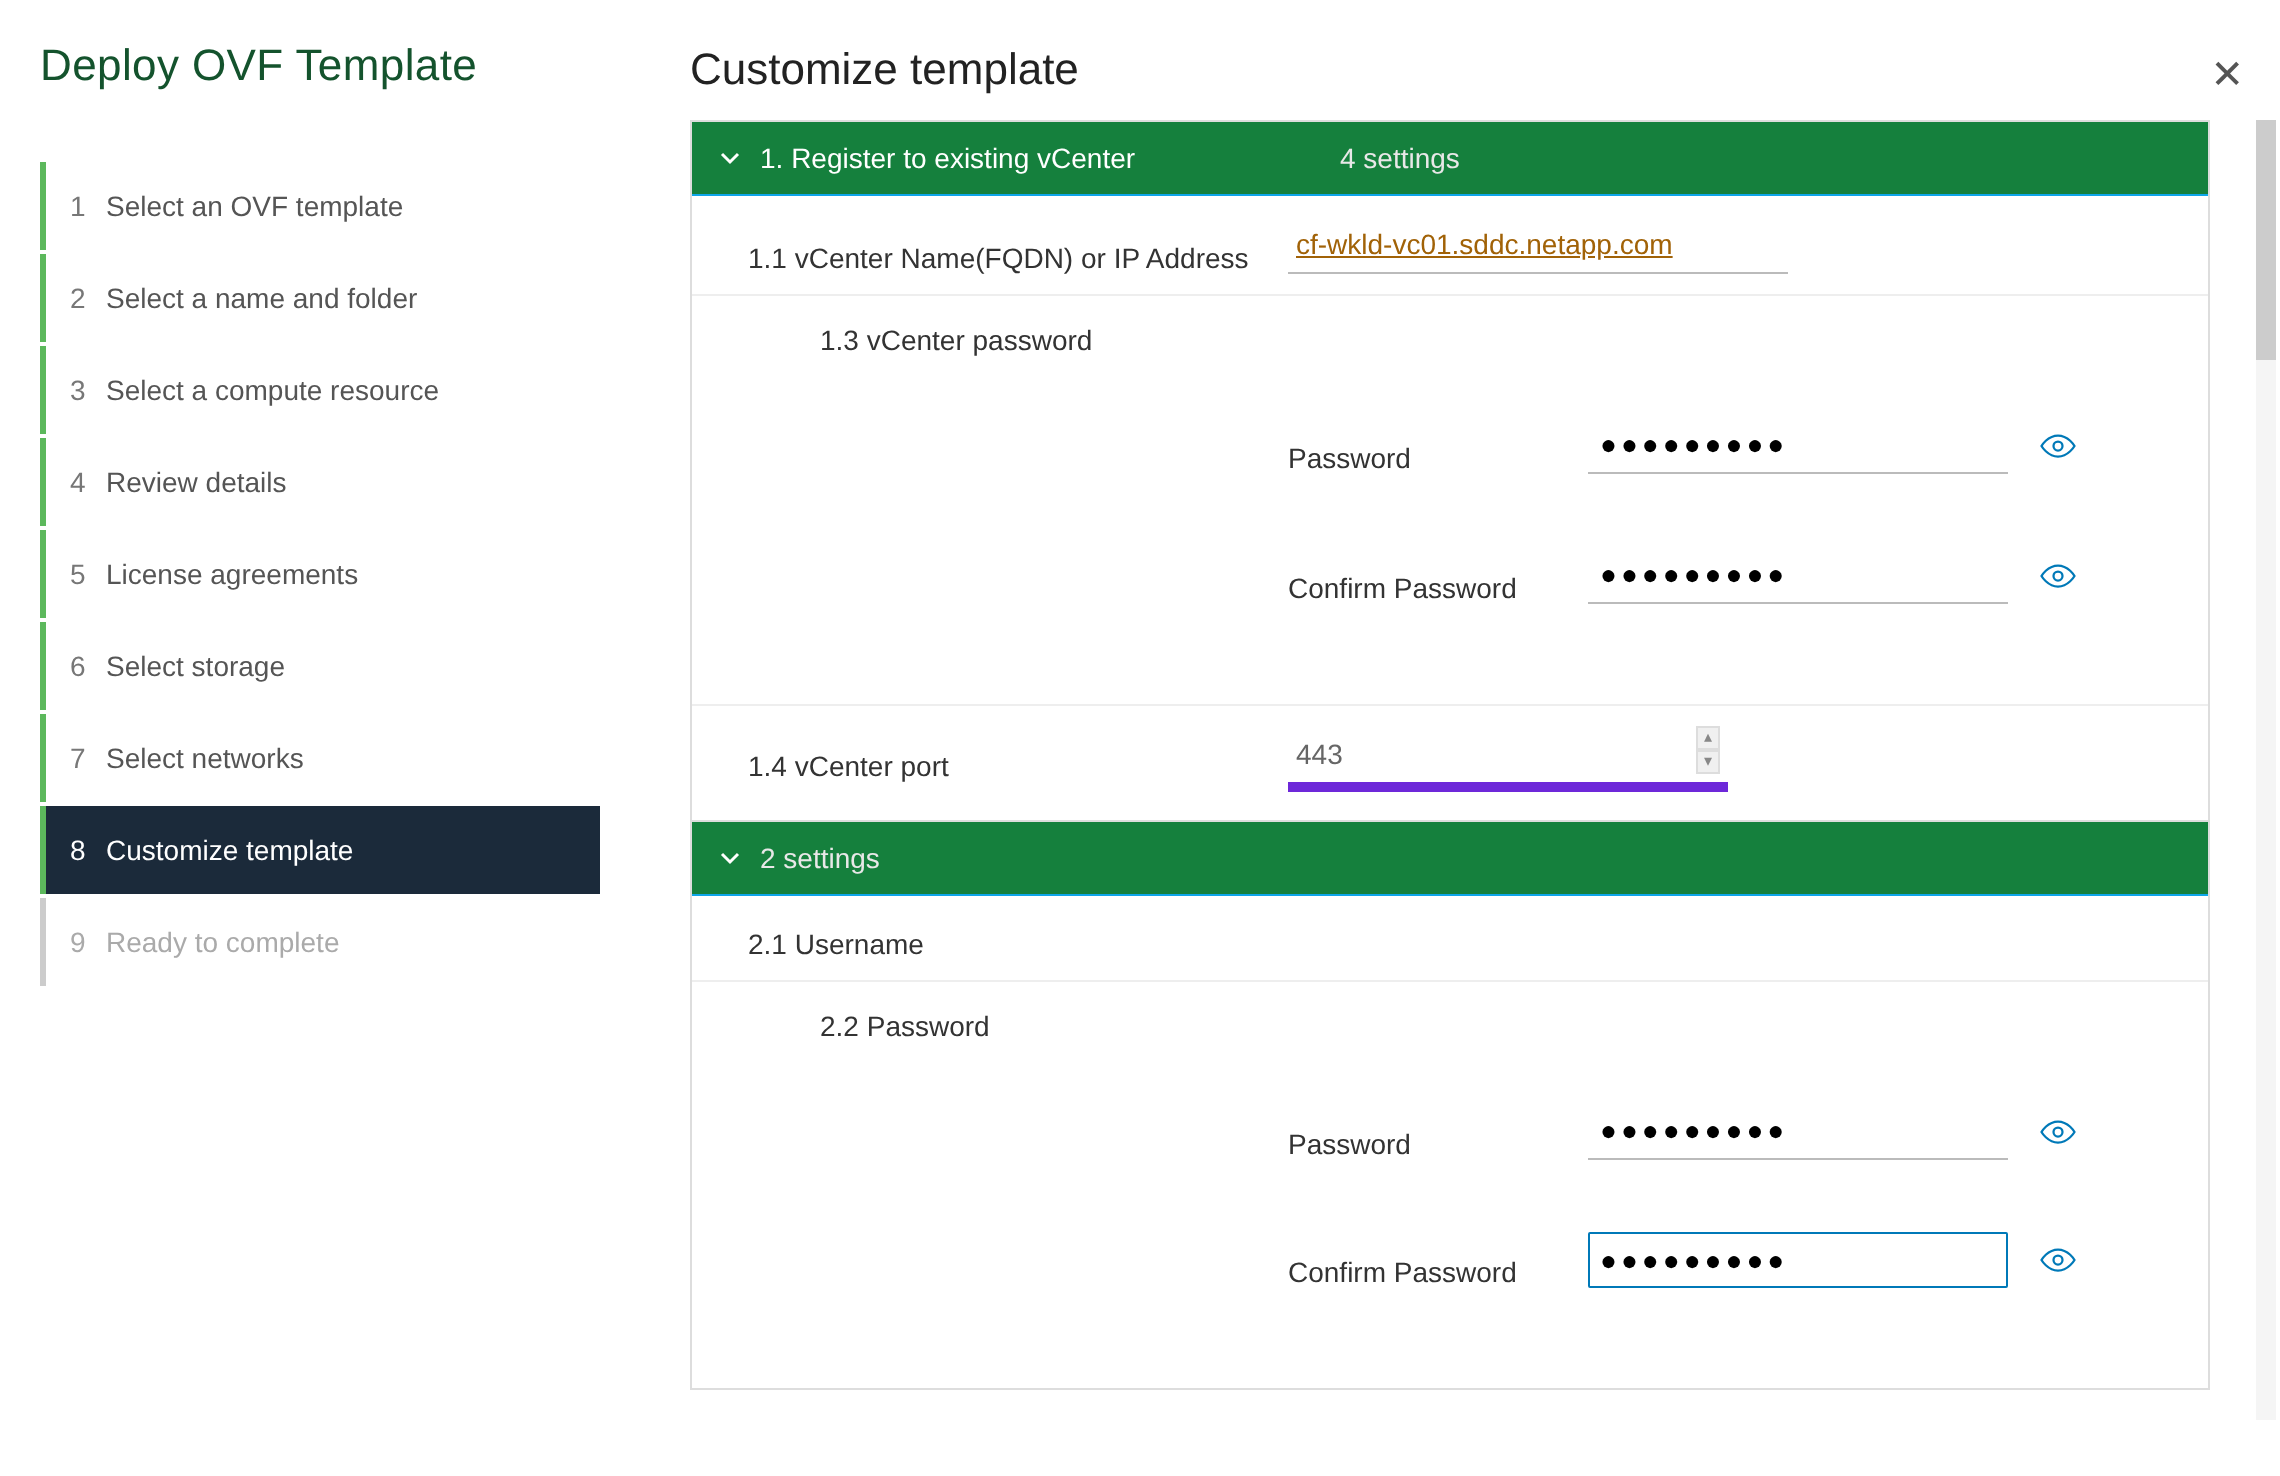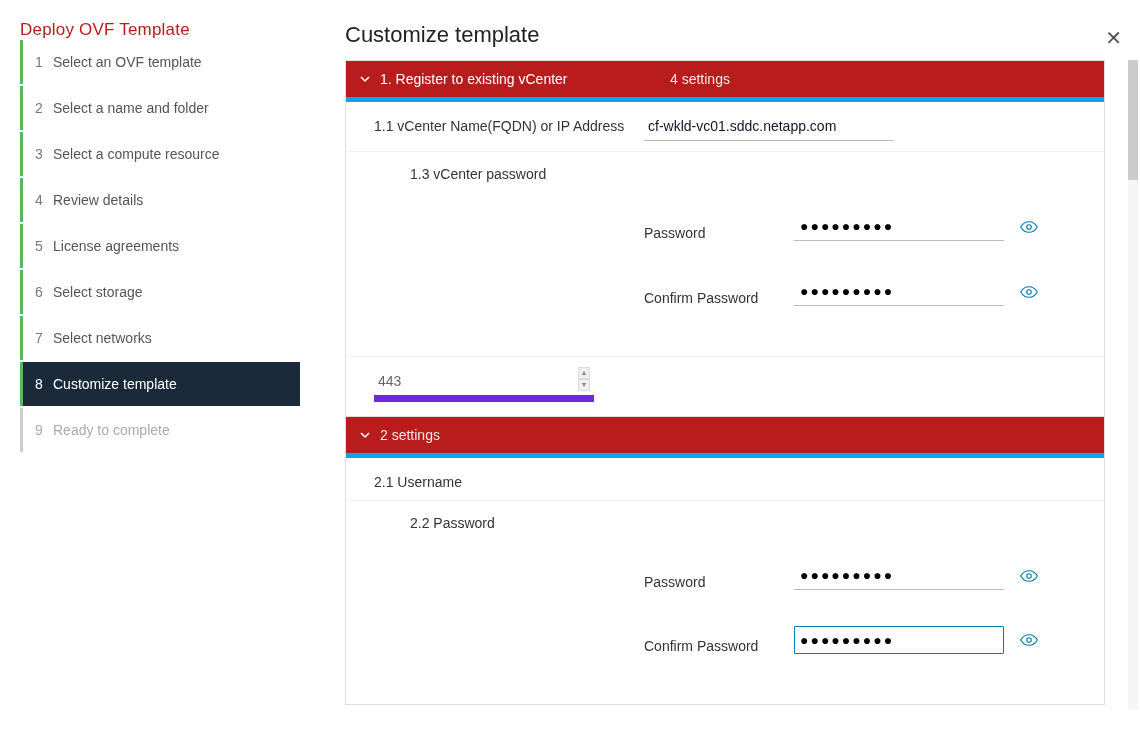--- a/index.html
+++ b/index.html
@@ -17,23 +17,24 @@
     display: flex;
     width: 100%;
     height: 100%;
   }
   .left-panel {
     width: 310px;
     padding: 20px 10px 20px 20px;
     background: #fff;
   }
   .wizard-title {
-    font-size: 17px;
+    font-size: 22px;
     font-weight: 400;
-    color: #b91c1c;
+    color: #14532d;
+    margin-bottom: 35px;
     letter-spacing: 0.2px;
   }
   .steps {
     list-style: none;
   }
   .step {
     display: flex;
     align-items: center;
     padding: 14px 12px;
     border-left: 3px solid #5cb85c;
@@ -82,56 +83,57 @@
   .page-subtitle {
     color: #555;
     margin-bottom: 28px;
   }
   .section {
     border: 1px solid #ddd;
     border-top: none;
   }
   .section:first-of-type { border-top: 1px solid #ddd; }
   .section-header {
-    background: #b91c1c;
+    background: #15803d;
     color: #fff;
     display: flex;
     padding: 10px 14px;
     font-size: 14px;
   }
   .section-header .chev {
     margin-right: 8px;
     width: 12px;
     display: inline-block;
   }
   .section-header .sh-title { flex: 0 0 290px; }
   .section-header .sh-count { color: #e8e8e8; }
   .row {
     display: flex;
-    align-items: flex-start;
+    align-items: flex-end;
     padding: 10px 14px 10px 28px;
-    border-top: 5px solid #0ea5e9;
+    border-top: 1px solid #0ea5e9;
   }
   .row .label {
     flex: 0 0 270px;
     padding-top: 6px;
     color: #333;
   }
   .row .control {
     flex: 1;
   }
   .underline-input {
     width: 250px;
     border: none;
     border-bottom: 1px solid #bbb;
     padding: 6px 4px;
     font-size: 14px;
-    color: #0f172a;
+    color: #a16207;
     background: transparent;
     outline: none;
+    text-decoration: underline;
   }
   .pw-block {
     padding: 14px 14px 14px 28px;
     border-top: 1px solid #eee;
   }
   .pw-block .pw-title {
     margin-bottom: 18px;
     color: #333;
     margin-left: 36px;
   }
@@ -177,21 +179,21 @@
     border-top: 1px solid #eee;
   }
   .port-row .label { flex: 0 0 270px; padding-top: 6px; }
   .port-input-wrap {
     position: relative;
     width: 220px;
   }
   .port-input {
     width: 100%;
     border: none;
-    border-bottom: 7px solid #6d28d9;
+    border-bottom: 5px solid #6d28d9;
     padding: 6px 4px;
     font-size: 14px;
     color: #666;
     outline: none;
   }
   .stepper {
     position: absolute;
     right: 4px;
     top: 0px;
     display: flex;
@@ -307,20 +309,21 @@
             <span class="eye-icon">
               <svg viewBox="0 0 24 24">
                   <path fill="none" stroke="#0079b8" stroke-width="1.5" d="M1 12s4-7 11-7 11 7 11 7-4 7-11 7S1 12 1 12z"></path>
                   <circle cx="12" cy="12" r="3" fill="none" stroke="#0079b8" stroke-width="1.5"></circle>
                 </svg>
             </span>
           </div>
         </div>
       </div>
       <div class="port-row">
+        <div class="label">1.4 vCenter port</div>
         <div class="port-input-wrap">
           <input class="port-input" value="443" style="">
           <div class="stepper">
             <span>▴</span>
             <span>▾</span>
           </div>
         </div>
       </div>
     </div>
 

